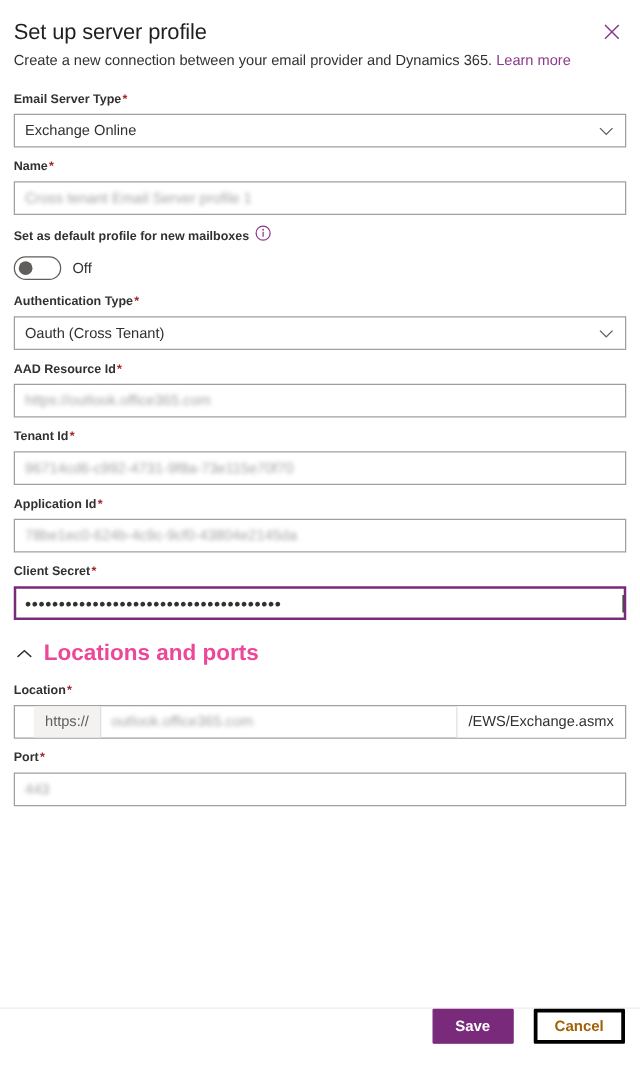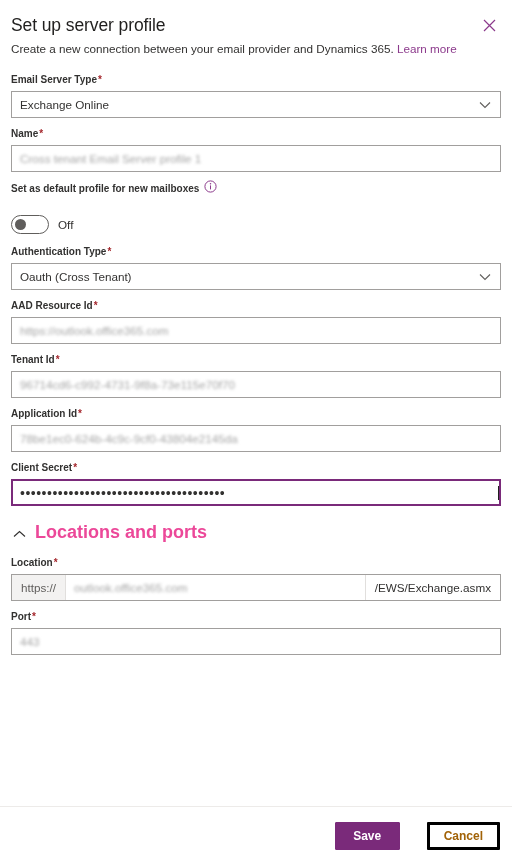--- a/index.html
+++ b/index.html
@@ -98,21 +98,21 @@
     display: flex;
     align-items: center;
     justify-content: center;
     flex: 0 0 auto;
   }
 
   
   .toggle-row {
     display: flex;
     align-items: center;
-    margin-top: 17px;
+    margin-top: 6px;
     margin-bottom: 10px;
   }
   .toggle {
     width: 38px; height: 19px;
     border: 1px solid #605e5c;
     border-radius: 10px;
     background: #ffffff;
     display: flex;
     align-items: center;
     padding: 0 3px;
@@ -154,20 +154,21 @@
   .control.composite { padding: 0; }
   .prefix {
     height: 100%;
     display: flex;
     align-items: center;
     padding: 0 9px;
     background: #f3f2f1;
     color: #605e5c;
     border-right: 1px solid #e1dfdd;
     flex: 0 0 auto;
+    margin-left: 15px;
   }
   .suffix {
     height: 100%;
     display: flex;
     align-items: center;
     padding: 0 9px;
     background: #ffffff;
     color: #323130;
     border-left: 1px solid #e1dfdd;
     flex: 0 0 auto;
@@ -193,24 +194,24 @@
     background: #201f1e;
     margin-left: 1px;
   }
 
   
   .footer {
     flex: 0 0 auto;
     border-top: 1px solid #edebe9;
     height: 58px;
     display: flex;
-    align-items: center;
+    align-items: flex-start;
     justify-content: flex-end;
     padding-right: 12px;
-    gap: 27px;
+    gap: 16px;
     background: #ffffff;
   }
   .btn {
     height: 28px;
     min-width: 65px;
     font-size: 12px;
     font-weight: bold;
     font-family: "Liberation Sans", sans-serif;
     cursor: pointer;
     padding: 0 14px;

